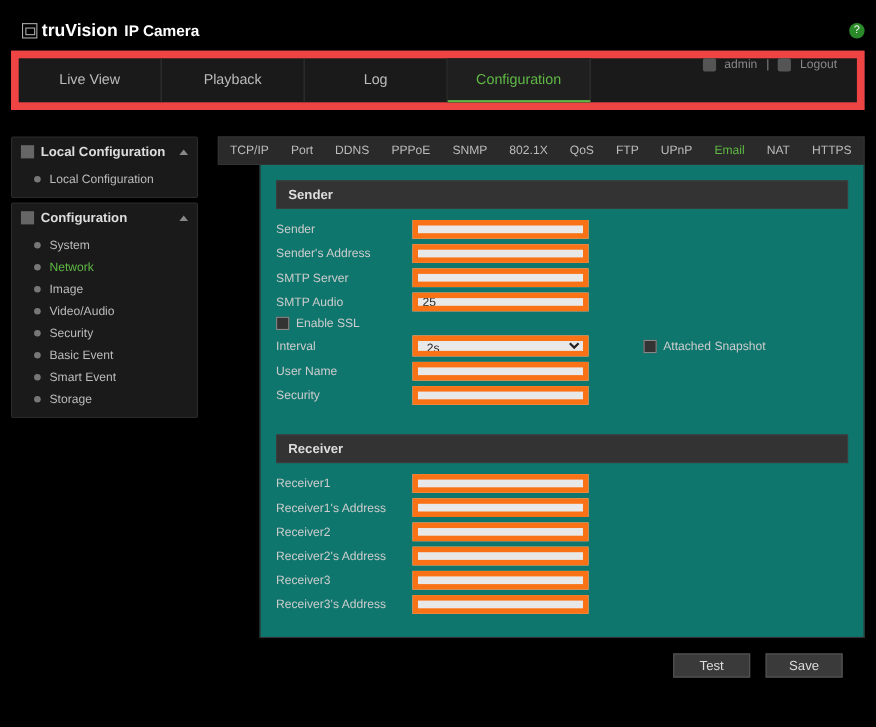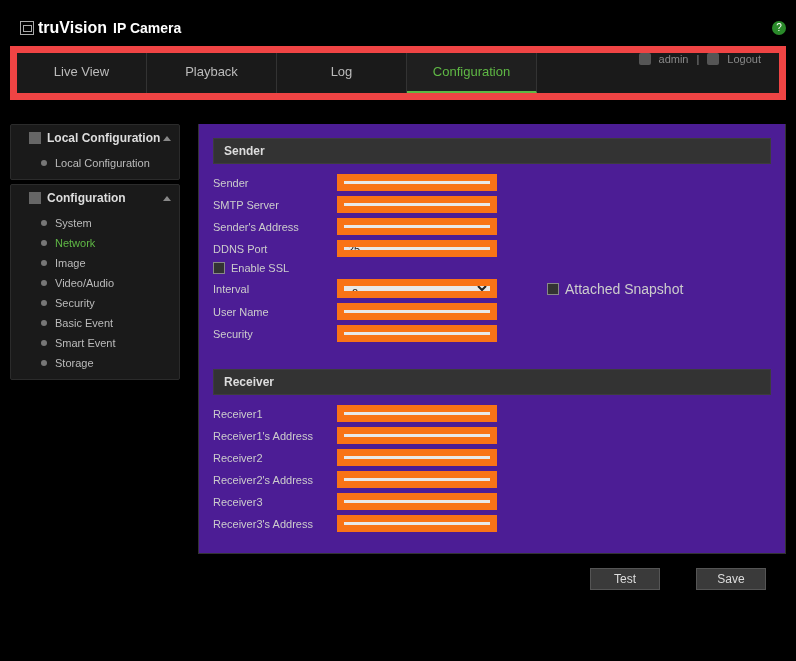--- a/index.html
+++ b/index.html
@@ -20,48 +20,48 @@
   .tabs-left { display:flex; }
   .main-tab { width:130px; text-align:center; line-height:38px; font-size:13px; color:#bbb; border-right:1px solid #333; cursor:pointer;}
   .main-tab.active { color:#5fb845; border-bottom:2px solid #5fb845; background:#1f1f1f;}
   .userbar { display:flex; align-items:center; padding-right:14px; color:#888; font-size:11px;}
   .userbar span{margin:0 4px;}
   .user-icon, .logout-icon{display:inline-block;width:12px;height:12px;background:#555;border-radius:2px;margin-right:4px;margin-left:10px;}
 
   
   .content { display:flex; margin-top:24px; }
   .sidebar { width:170px; }
-  .side-section { background:#1a1a1a; border:1px solid #2b2b2b; margin-bottom:4px; border-radius:2px;padding-left:10px;}
+  .side-section { background:#1a1a1a; border:1px solid #2b2b2b; margin-bottom:4px; border-radius:2px;}
   .side-head { display:flex; align-items:center; justify-content:space-between; padding:6px 8px; color:#ddd; font-weight:bold; font-size:12px; cursor:pointer;}
   .side-head .sh-left{display:flex;align-items:center;}
   .sh-icon{width:12px;height:12px;background:#666;margin-right:6px;}
   .chev{width:0;height:0;border-left:4px solid transparent;border-right:4px solid transparent;border-bottom:5px solid #888;}
   .side-items{padding:2px 0 6px 0;}
   .side-item{display:flex;align-items:center;padding:4px 8px 4px 20px;color:#bbb;cursor:pointer;font-size:11px;}
   .side-item.active{color:#5fb845;}
   .bullet{width:6px;height:6px;border-radius:50%;background:#777;margin-right:8px;}
 
   
   .panel { flex:1; margin-left:18px; }
   .subtabs{display:flex;flex-wrap:wrap;background:#2a2a2a;border:1px solid #333;}
   .subtab{padding:6px 10px;color:#bbb;font-size:11px;cursor:pointer;}
   .subtab.active{color:#5fb845;}
-  .form-area{background:#4c1d95;border:1px solid #333;border-top:none;padding:10px 14px 16px 14px;}
+  .form-area{background:#0f766e;border:1px solid #333;border-top:none;padding:10px 14px 16px 14px;margin-left:38px;}
 
   .group-title{background:#333;color:#ddd;font-weight:bold;font-size:12px;padding:5px 10px;margin:4px 0 10px 0;border:1px solid #3d3d3d;}
   .row{display:flex;align-items:center;margin:5px 0;}
   .lbl{width:124px;color:#ccc;font-size:11px;}
-  .inp{width:160px;height:17px;background:#e8e8e8;border:7px solid #f97316;font-size:11px;padding:0 4px;color:#222;}
+  .inp{width:160px;height:17px;background:#e8e8e8;border:5px solid #f97316;font-size:11px;padding:0 4px;color:#222;}
   select.inp{height:19px;}
   .chk{width:12px;height:12px;border:1px solid #888;background:#333;margin-right:6px;display:inline-block;}
   .chk-row{display:flex;align-items:center;margin:5px 0;color:#ccc;font-size:11px;}
-  .after-sel{display:flex;align-items:center;margin-left:8px;color:#ccc;font-size:14px;padding-left:42px;}
+  .after-sel{display:flex;align-items:center;margin-left:8px;color:#ccc;font-size:11px;padding-left:42px;}
   .spacer{height:18px;}
 
-  .footer-btns{display:flex;justify-content:flex-end;padding:14px 20px;gap:22px;}
+  .footer-btns{display:flex;justify-content:flex-end;padding:14px 20px;}
   .btn{width:70px;height:22px;line-height:20px;text-align:center;background:#3a3a3a;border:1px solid #555;color:#ddd;font-size:12px;margin-left:14px;cursor:pointer;}
 </style>
 </head>
 <body>
 
 <div class="wrapper">
 
   <div class="header">
     <div class="brand">
       <span class="brand-logo"></span>
@@ -143,38 +143,52 @@
             </div>
             <div class="side-item">
               <span class="bullet"></span>
               <span>Storage</span>
             </div>
           </div>
         </div>
       </div>
 
     <div class="panel">
+      <div class="subtabs" id="subtabs">
+          <div class="subtab">TCP/IP</div>
+          <div class="subtab">Port</div>
+          <div class="subtab">DDNS</div>
+          <div class="subtab">PPPoE</div>
+          <div class="subtab">SNMP</div>
+          <div class="subtab">802.1X</div>
+          <div class="subtab">QoS</div>
+          <div class="subtab">FTP</div>
+          <div class="subtab">UPnP</div>
+          <div class="subtab active">Email</div>
+          <div class="subtab">NAT</div>
+          <div class="subtab">HTTPS</div>
+        </div>
 
       <div class="form-area">
         <div class="group-title">Sender</div>
 
         <div class="row">
             <div class="lbl">Sender</div>
             <input class="inp" style="">
           </div>
         <div class="row">
+            <div class="lbl">Sender's Address</div>
+            <input class="inp" style="">
+          </div>
+        <div class="row">
             <div class="lbl">SMTP Server</div>
             <input class="inp" style="">
           </div>
         <div class="row">
-            <div class="lbl">Sender's Address</div>
-            <input class="inp" style="">
-          </div>
-        <div class="row">
-            <div class="lbl">DDNS Port</div>
+            <div class="lbl">SMTP Audio</div>
             <input class="inp" value="25" style="">
           </div>
 
         <div class="chk-row">
           <span class="chk"></span>
           <span>Enable SSL</span>
         </div>
 
         <div class="row">
           <div class="lbl">Interval</div>

